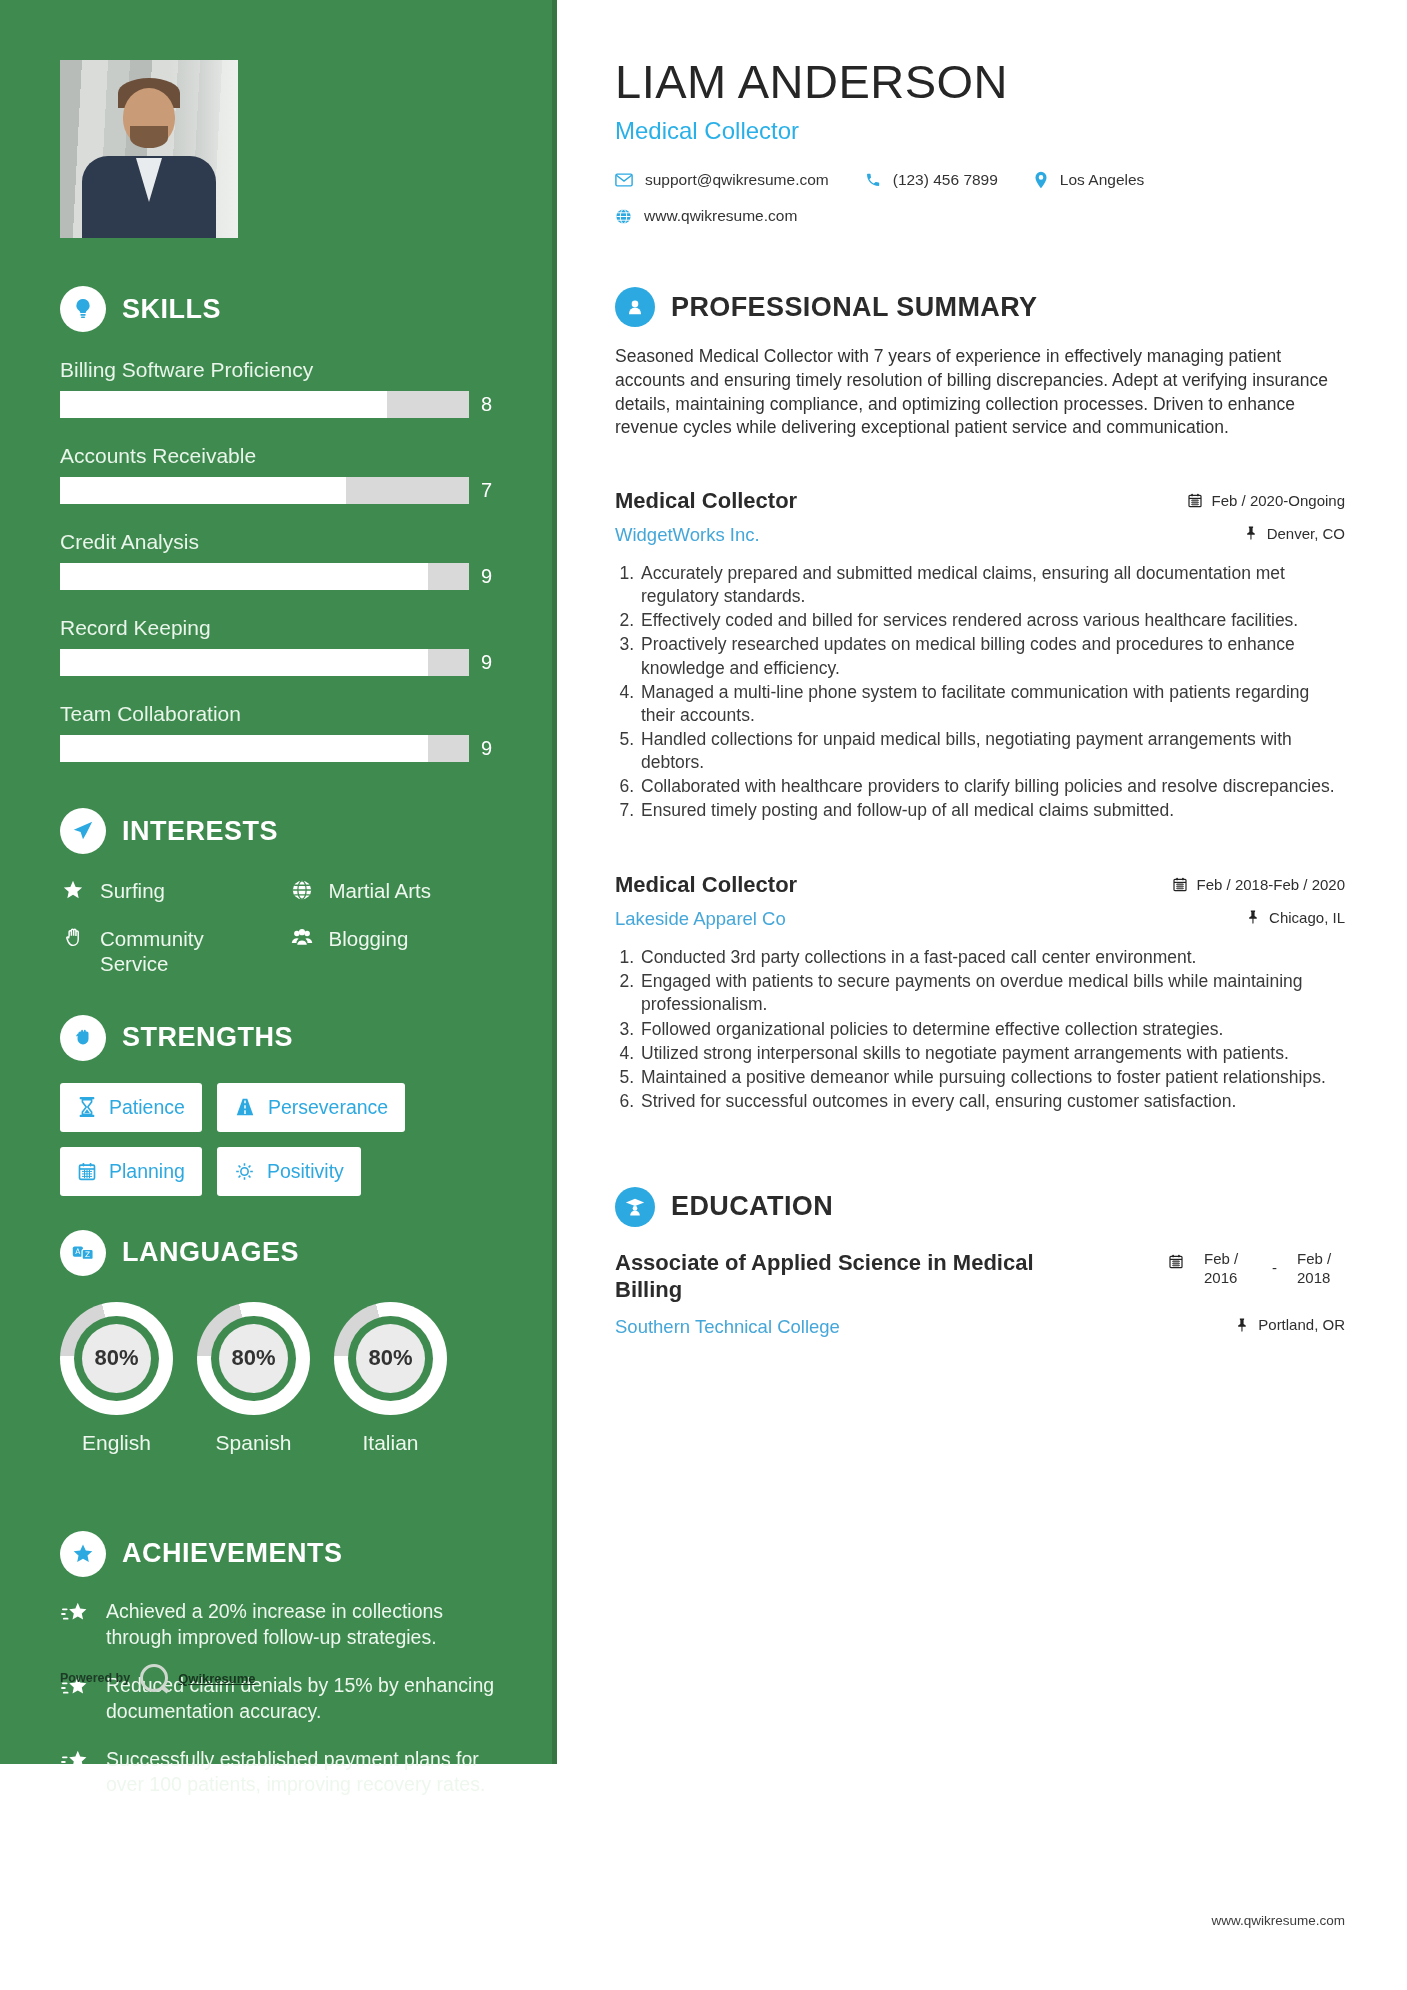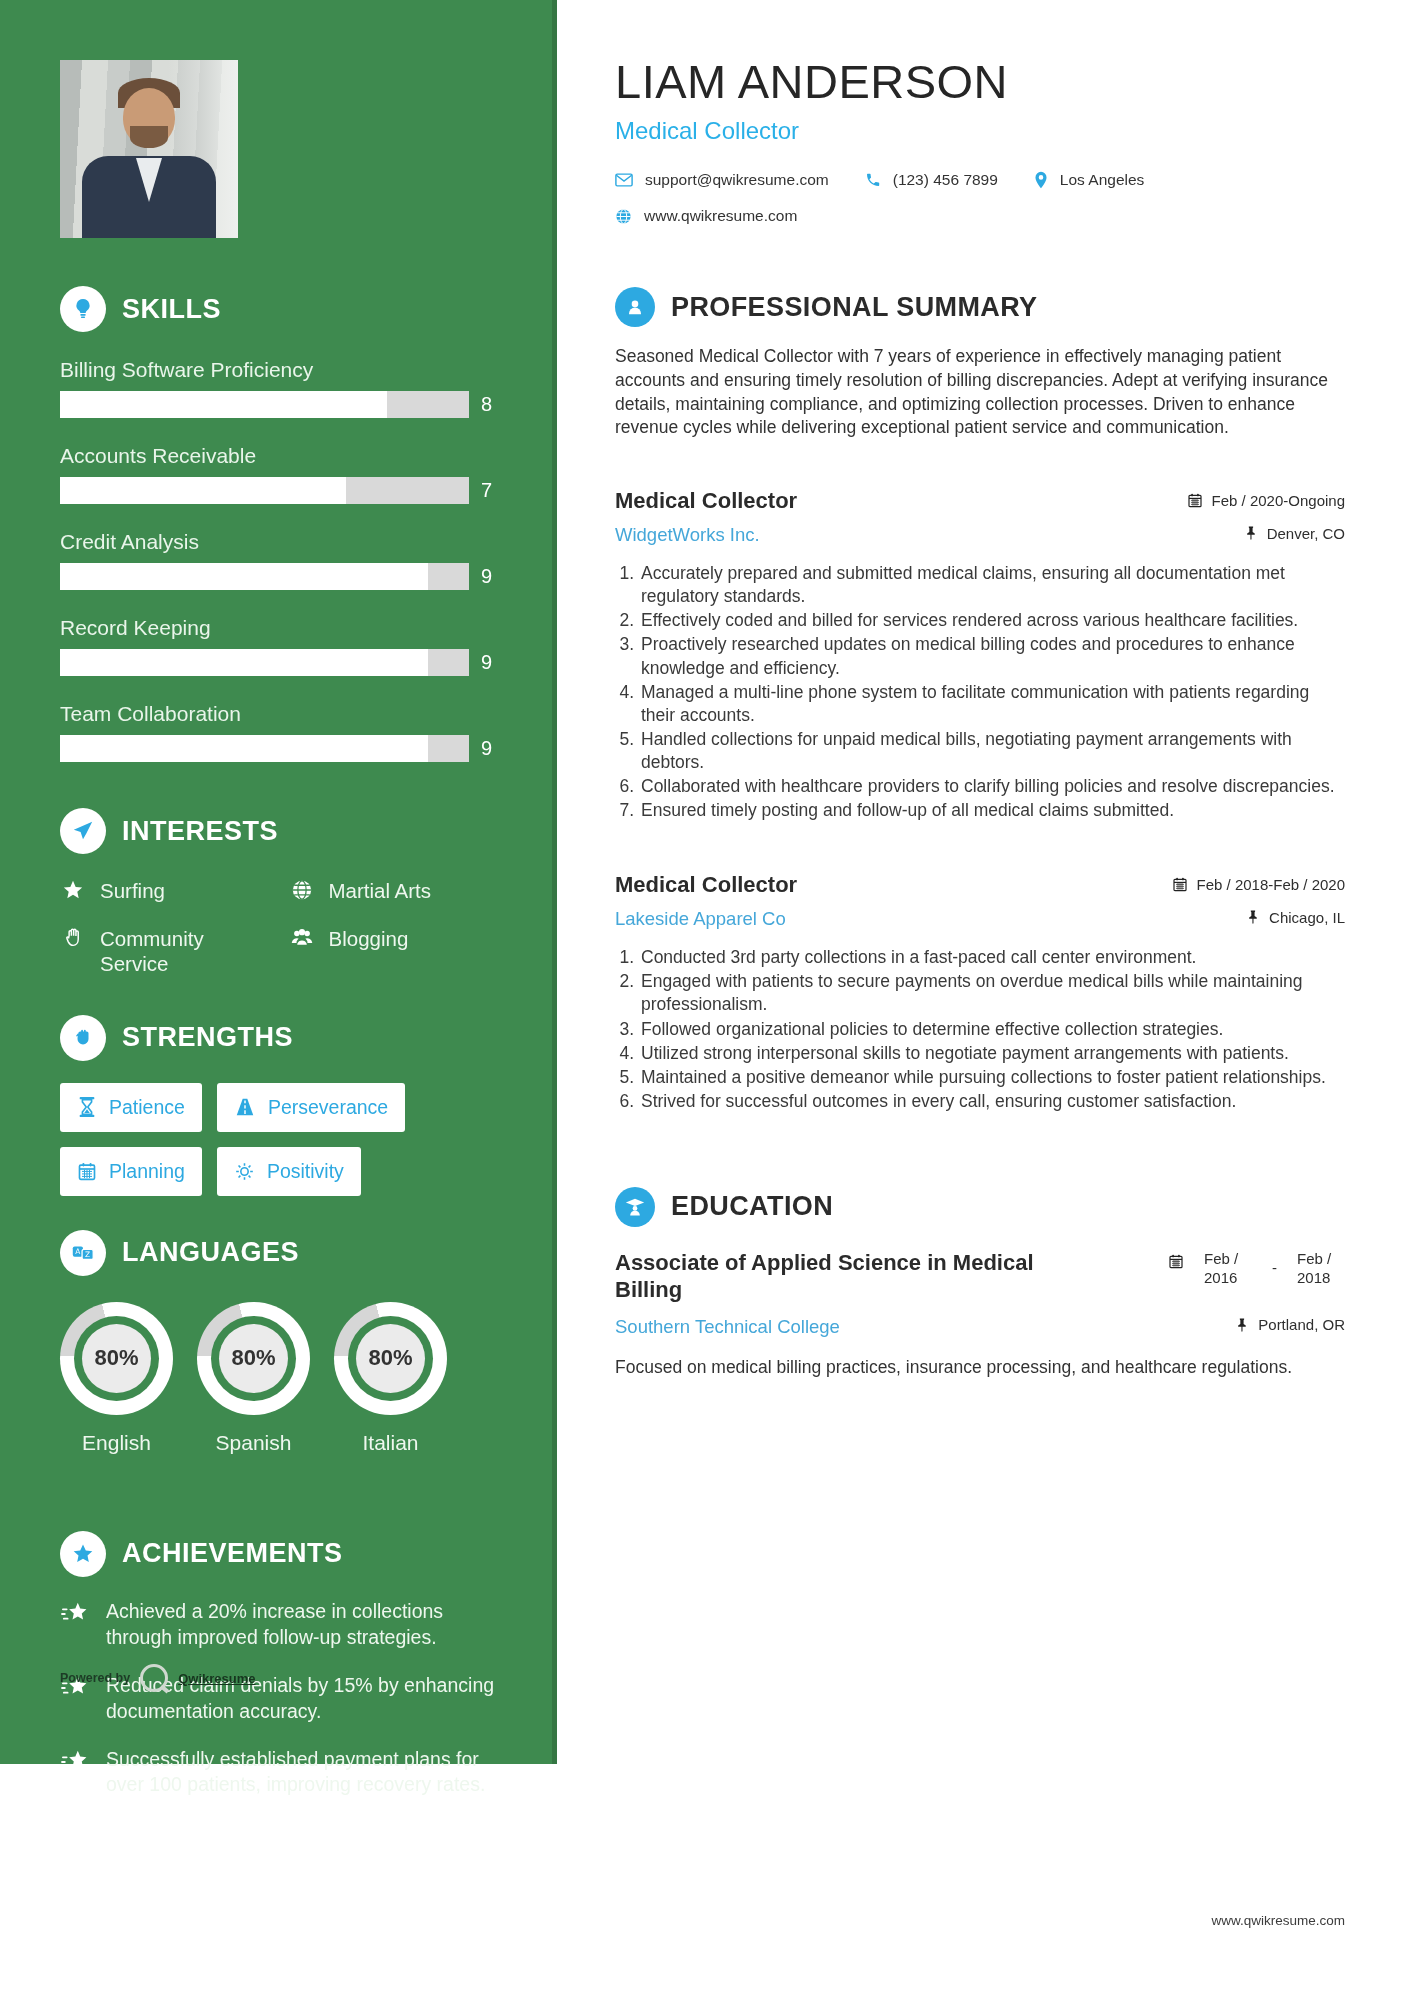--- a/index.html
+++ b/index.html
@@ -549,18 +549,17 @@
         <a class="edu-school">Southern Technical College</a>
         <span class="job-meta">
           <span class="ic">
             <svg width="13" height="16" viewBox="0 0 24 28" fill="currentColor">
                 <path d="M9 2h6v2l-1 1v7l4 3v2h-6v8l-1 2-1-2v-8H4v-2l4-3V5L7 4V2z"></path>
               </svg>
           </span>
           <span>Portland, OR</span>
         </span>
       </div>
-      <p class="para edu-desc">Focused on medical billing practices, insurance processing, and healthcare regulations.</p>
     </section>
 
     <div class="main-footer">www.qwikresume.com</div>
   </main>
 </div>
 
 </body></html>

